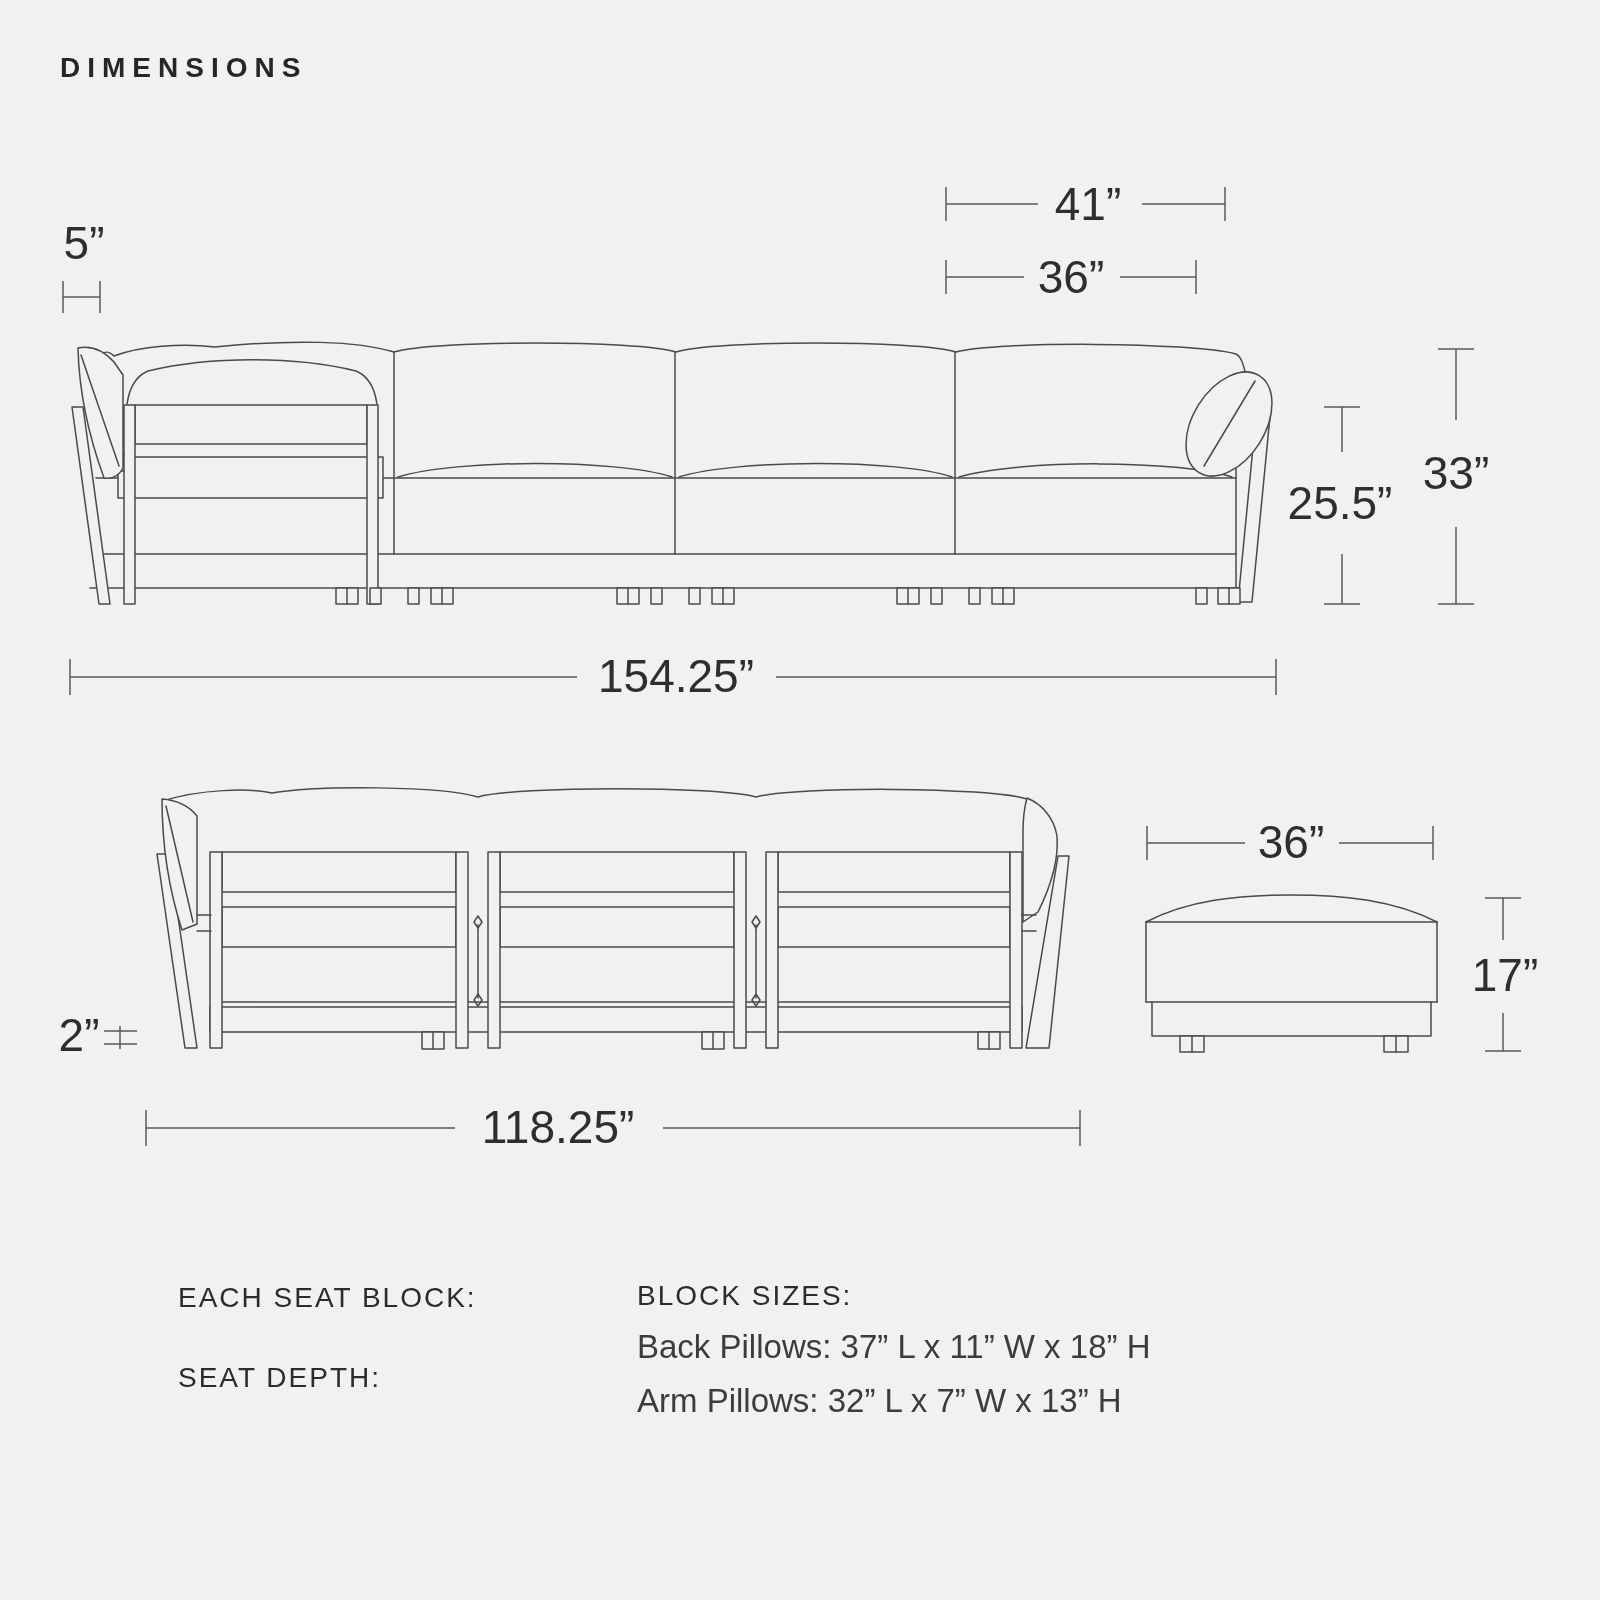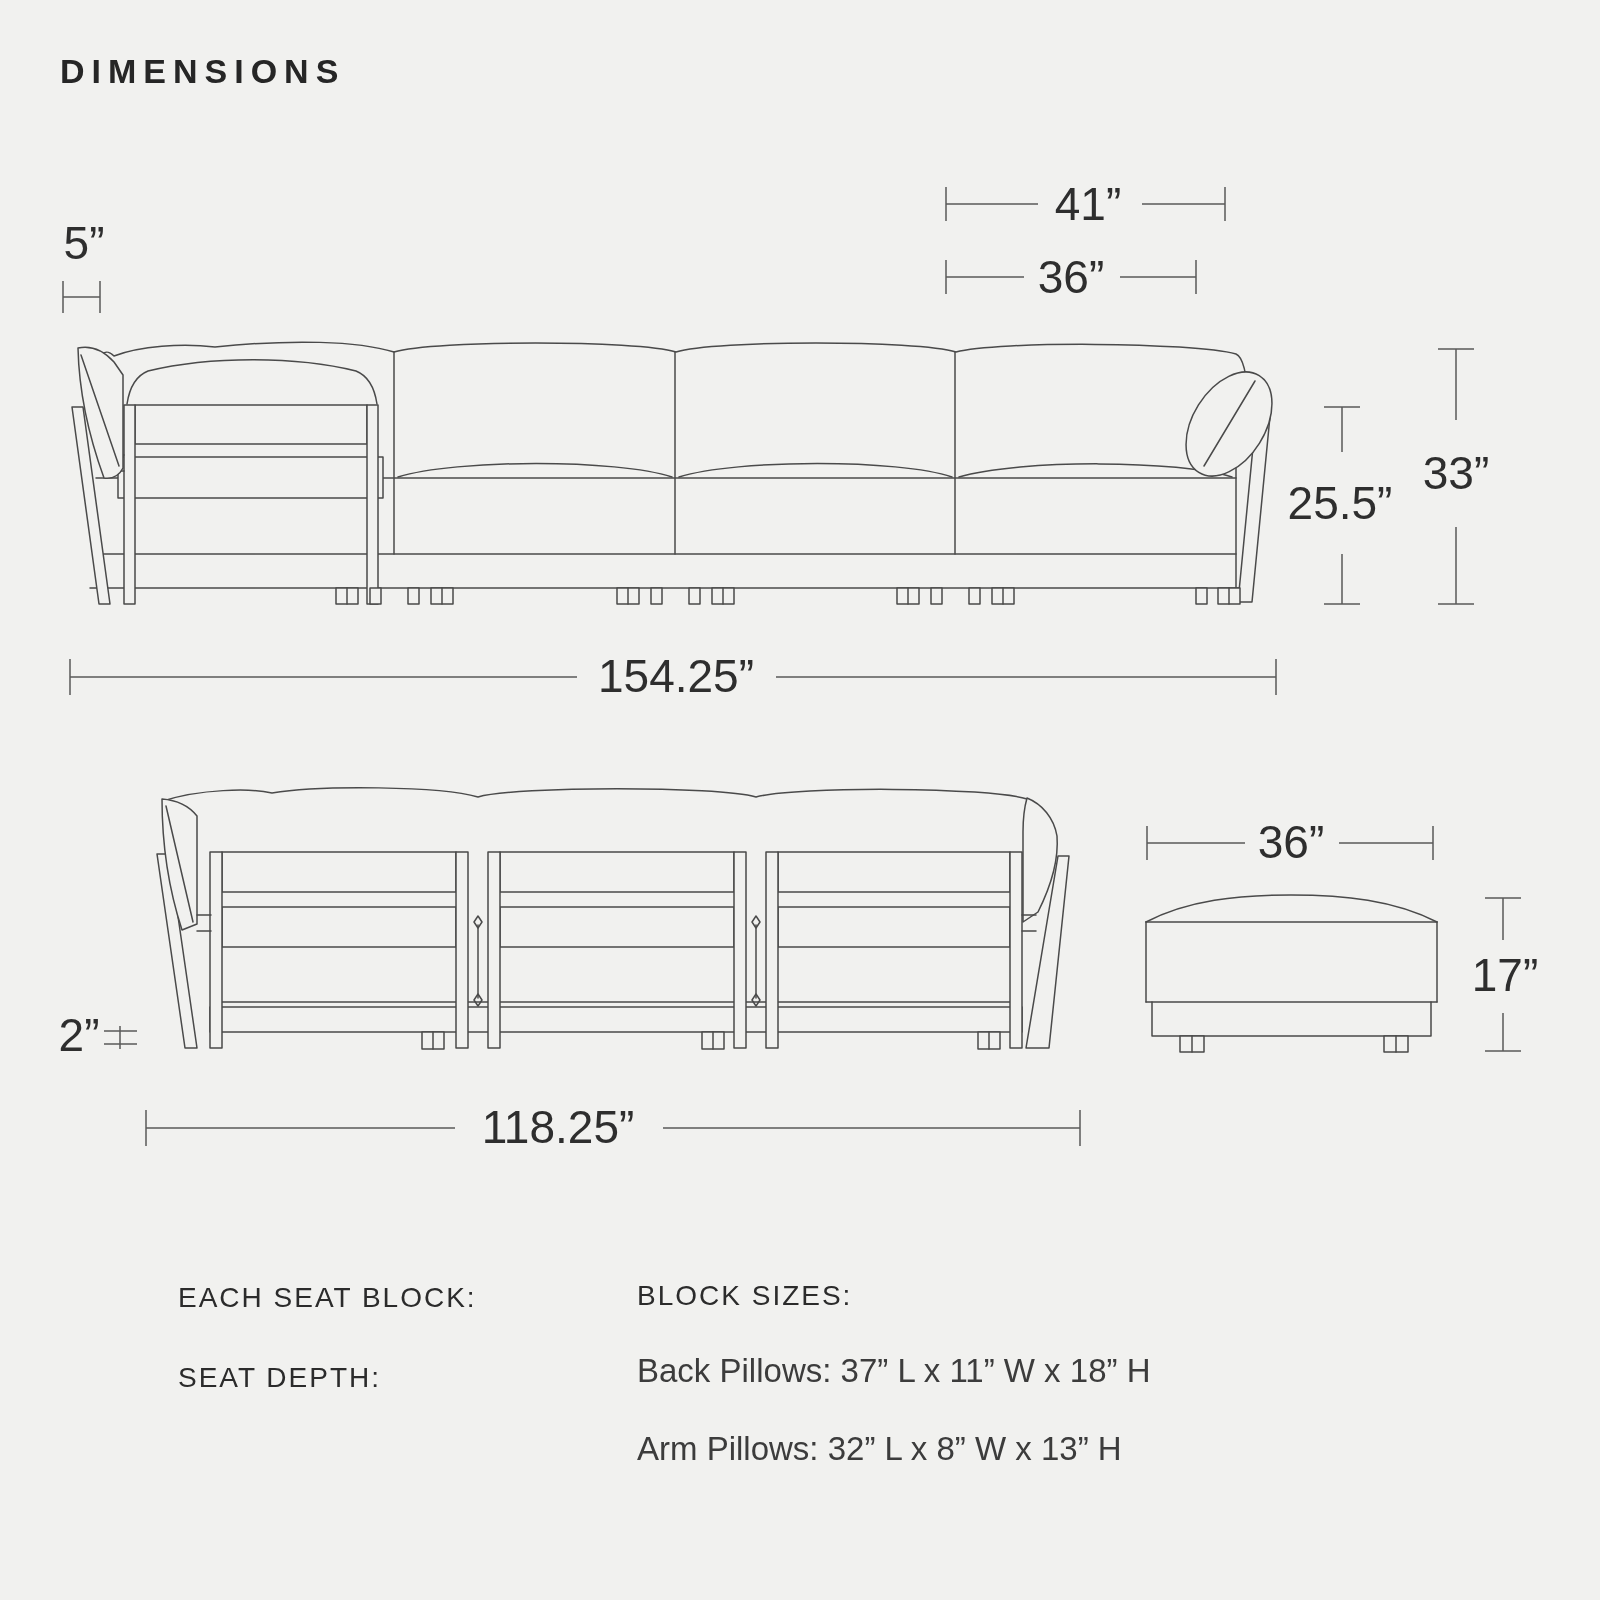--- a/index.html
+++ b/index.html
@@ -3,34 +3,34 @@
 <meta charset="utf-8">
 <style>
   html,body{margin:0;padding:0;background:#e6e6e4;}
   .canvas{
     position:relative;width:1600px;height:1600px;
     background:#f1f1ef;overflow:hidden;
     font-family:"Liberation Sans", sans-serif;
   }
   .page-title{
     position:absolute;left:60px;top:52px;
-    font-size:34px;font-weight:bold;letter-spacing:7px;color:#262626;
+    font-size:28px;font-weight:bold;letter-spacing:7px;color:#262626;
   }
   svg{position:absolute;left:0;top:0;}
   .ln{fill:none;stroke:#4a4a4a;stroke-width:1.5;stroke-linecap:round;stroke-linejoin:round;}
   .fl{fill:#f1f1ef;stroke:#4a4a4a;stroke-width:1.5;stroke-linejoin:round;}
   .dim{fill:none;stroke:#5a5a5a;stroke-width:1.5;}
   .dimtxt{font-family:"Liberation Sans", sans-serif;font-size:46px;fill:#2e2e2e;}
   .specs-col{position:absolute;color:#3c3c3c;}
   .specs-col .hd{
     font-size:28px;font-weight:normal;letter-spacing:2px;color:#2b2b2b;
   }
   .specs-col .val{font-size:33px;margin-top:18px;color:#3c3c3c;}
   .specs-col .gap{height:48px;}
-  .pillow-line{font-size:33px;margin-top:40px;color:#3c3c3c;}
+  .pillow-line{font-size:33px;margin-top:16px;color:#3c3c3c;}
 </style>
 </head>
 <body>
 
 <div class="canvas">
 
   <div class="page-title">DIMENSIONS</div>
 
   <svg width="1600" height="1600" viewBox="0 0 1600 1600">
 
@@ -222,16 +222,16 @@
 
   <div class="specs-col" style="left:178px;top:1282px;">
     <div class="hd">EACH SEAT BLOCK:</div>
     <div class="gap"></div>
     <div class="hd">SEAT DEPTH:</div>
   </div>
 
   <div class="specs-col" style="left:637px;top:1280px;">
     <div class="hd">BLOCK SIZES:</div>
     <div class="pillow-line">Back Pillows: 37” L x 11” W x 18” H</div>
-    <div class="pillow-line">Arm Pillows: 32” L x 8” W x 13” H</div>
+    <div class="pillow-line">Arm Pillows: 32” L x 7” W x 13” H</div>
   </div>
 
 </div>
 
 </body></html>

